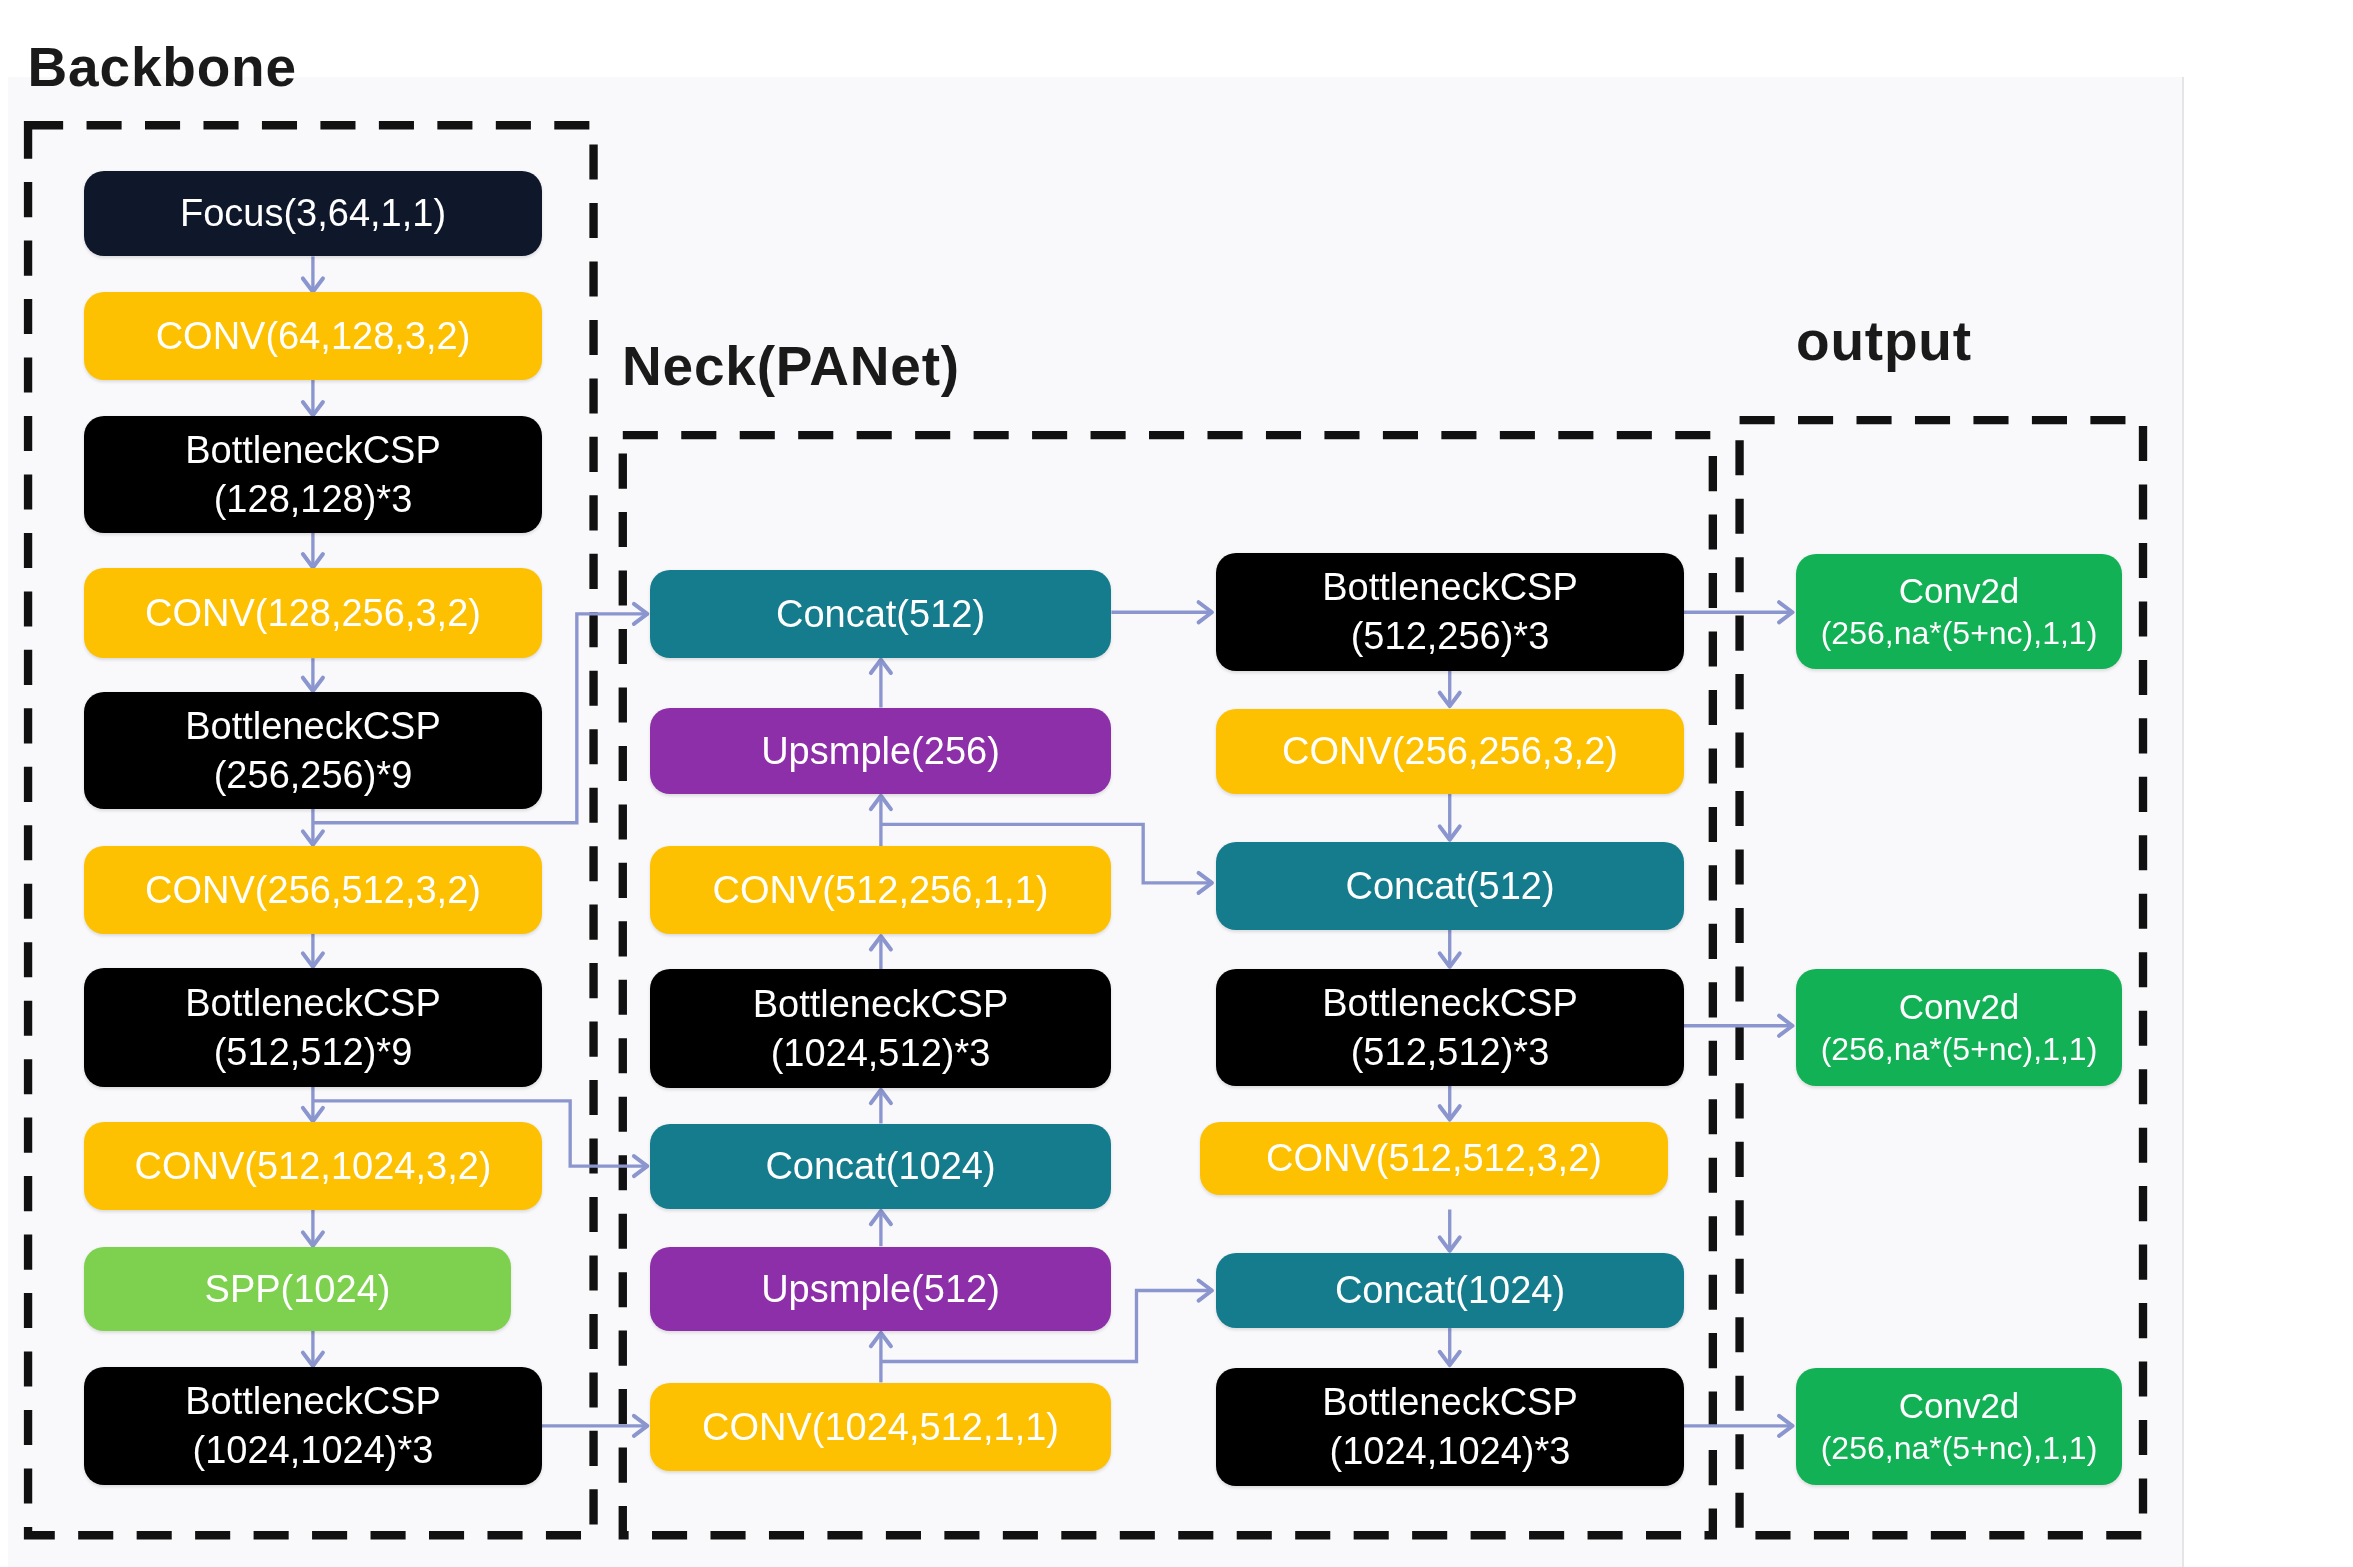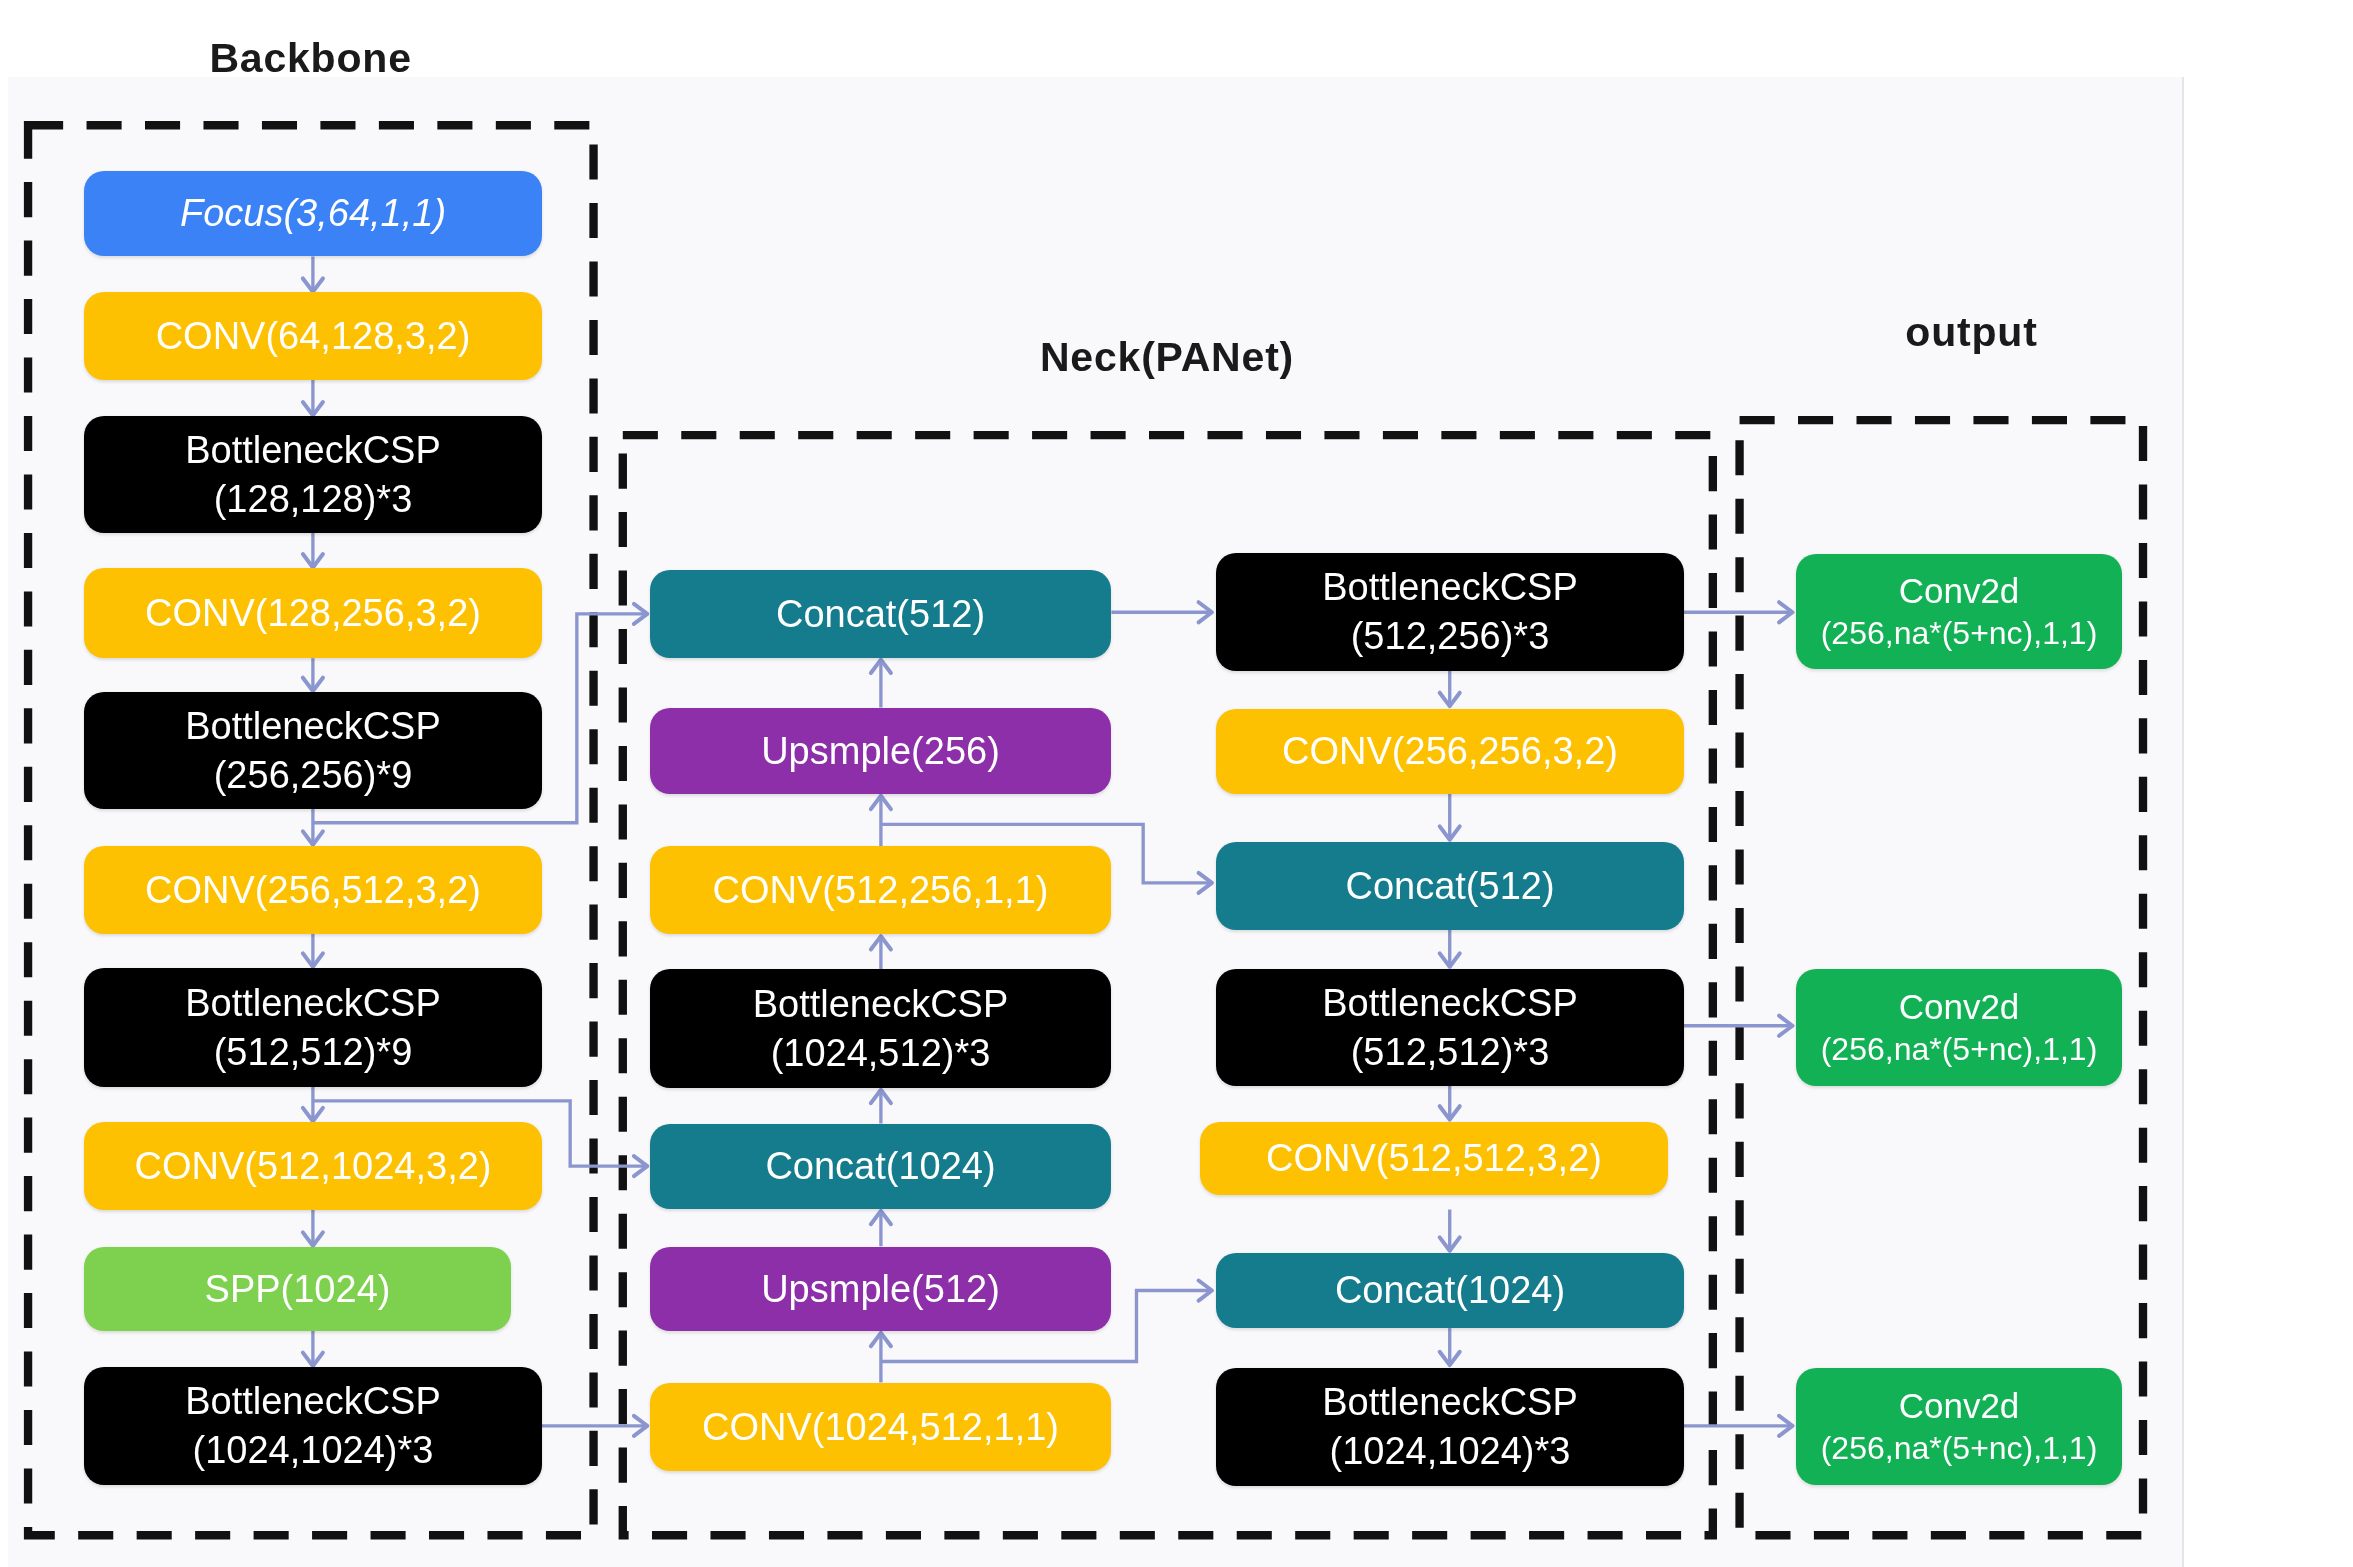--- a/index.html
+++ b/index.html
@@ -5,32 +5,32 @@
   html,body{margin:0;padding:0;background:#ffffff;}
   body{
     position:relative;width:2354px;height:1567px;overflow:hidden;
     font-family:"Liberation Sans", sans-serif;
   }
   .bg-panel{
     position:absolute;left:8.4px;top:77px;width:2174px;height:1491px;
     background:#f9f9fb;border-right:2.5px solid #e4e4e9;
   }
   .region-title{
-    position:absolute;text-align:center;font-size:41px;font-weight:600;
+    position:absolute;font-size:55px;font-weight:600;
     color:#1a1a1a;letter-spacing:0.8px;
   }
   svg.overlay{position:absolute;left:0;top:0;z-index:1;}
   .node{
     position:absolute;z-index:2;display:flex;flex-direction:column;
     align-items:center;justify-content:center;
     border-radius:20px;color:#ffffff;font-size:38px;line-height:1.28;
     text-align:center;box-shadow:0 1.7px 3.3px rgba(0,0,0,0.12);
   }
   .node .lbl{display:block;white-space:nowrap;}
-  .c-cyan   {background:#3b82f6;font-style:italic;}
+  .c-cyan   {background:#0f172a;}
   .c-yellow {background:#fdc101;align-items:center;}
   .c-red    {background:#000000;}
   .c-green  {background:#7dd14f;}
   .c-teal   {background:#157c8d;}
   .c-purple {background:#8c2fa8;}
   .c-emerald{background:#13b155;}
   .node.out{font-size:35px;}
   .node.out .sub{font-size:32px;}
 </style>
 </head>

